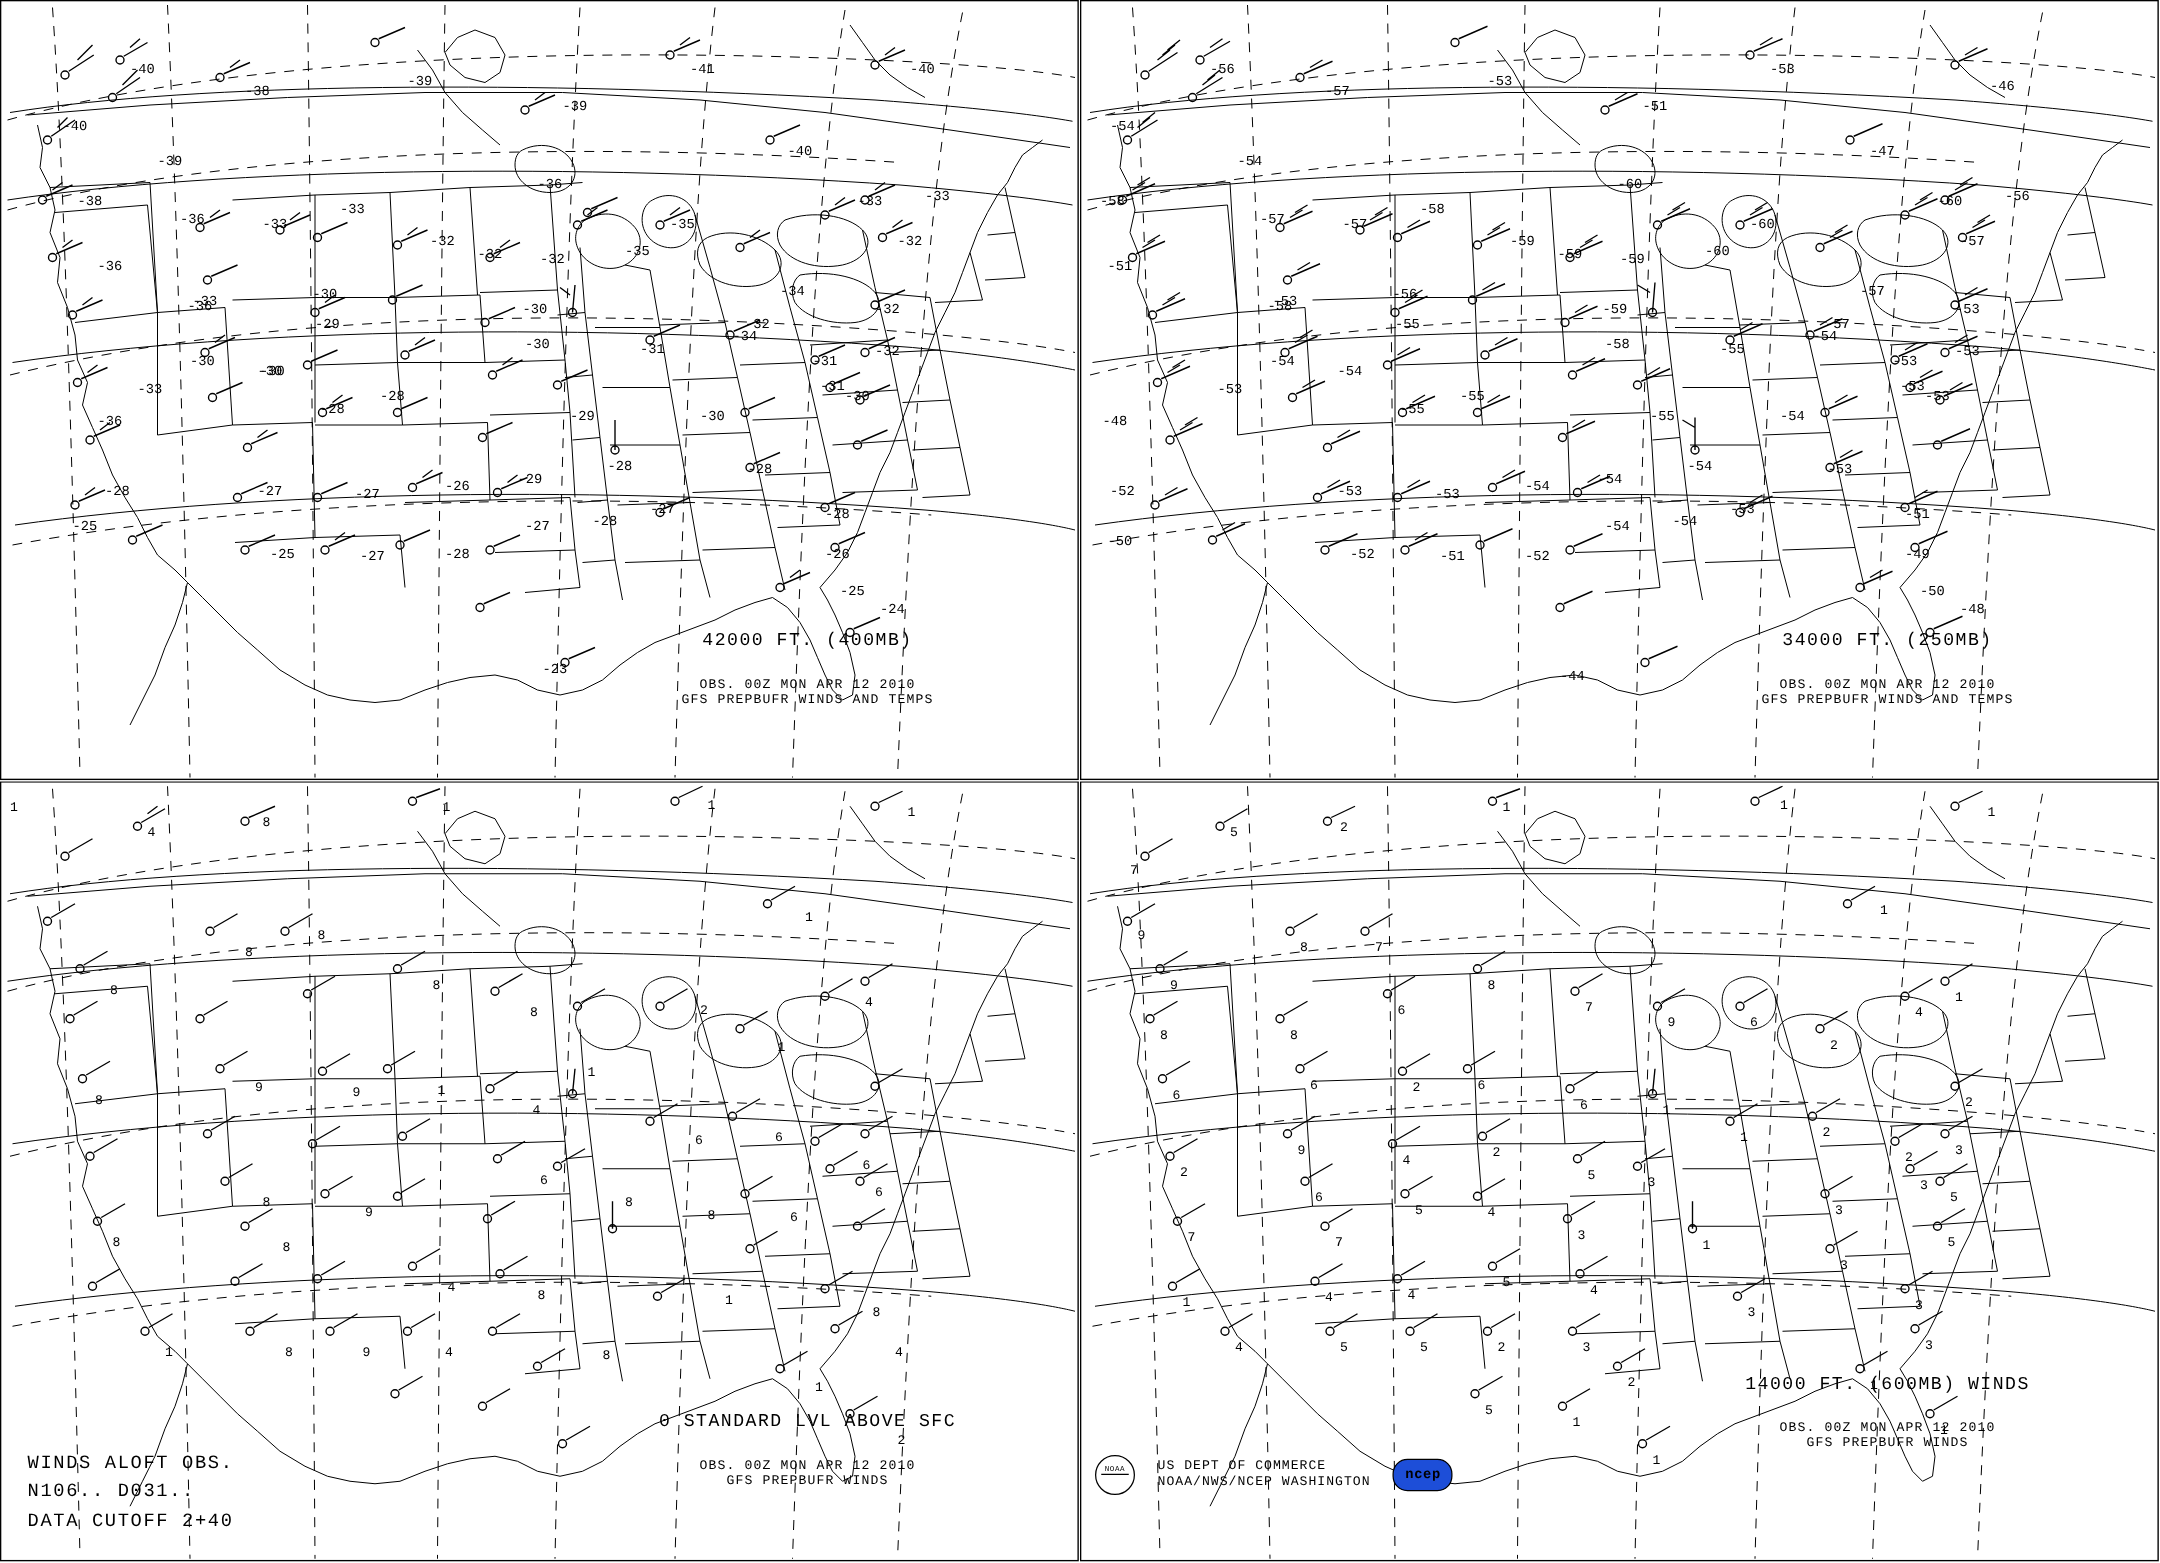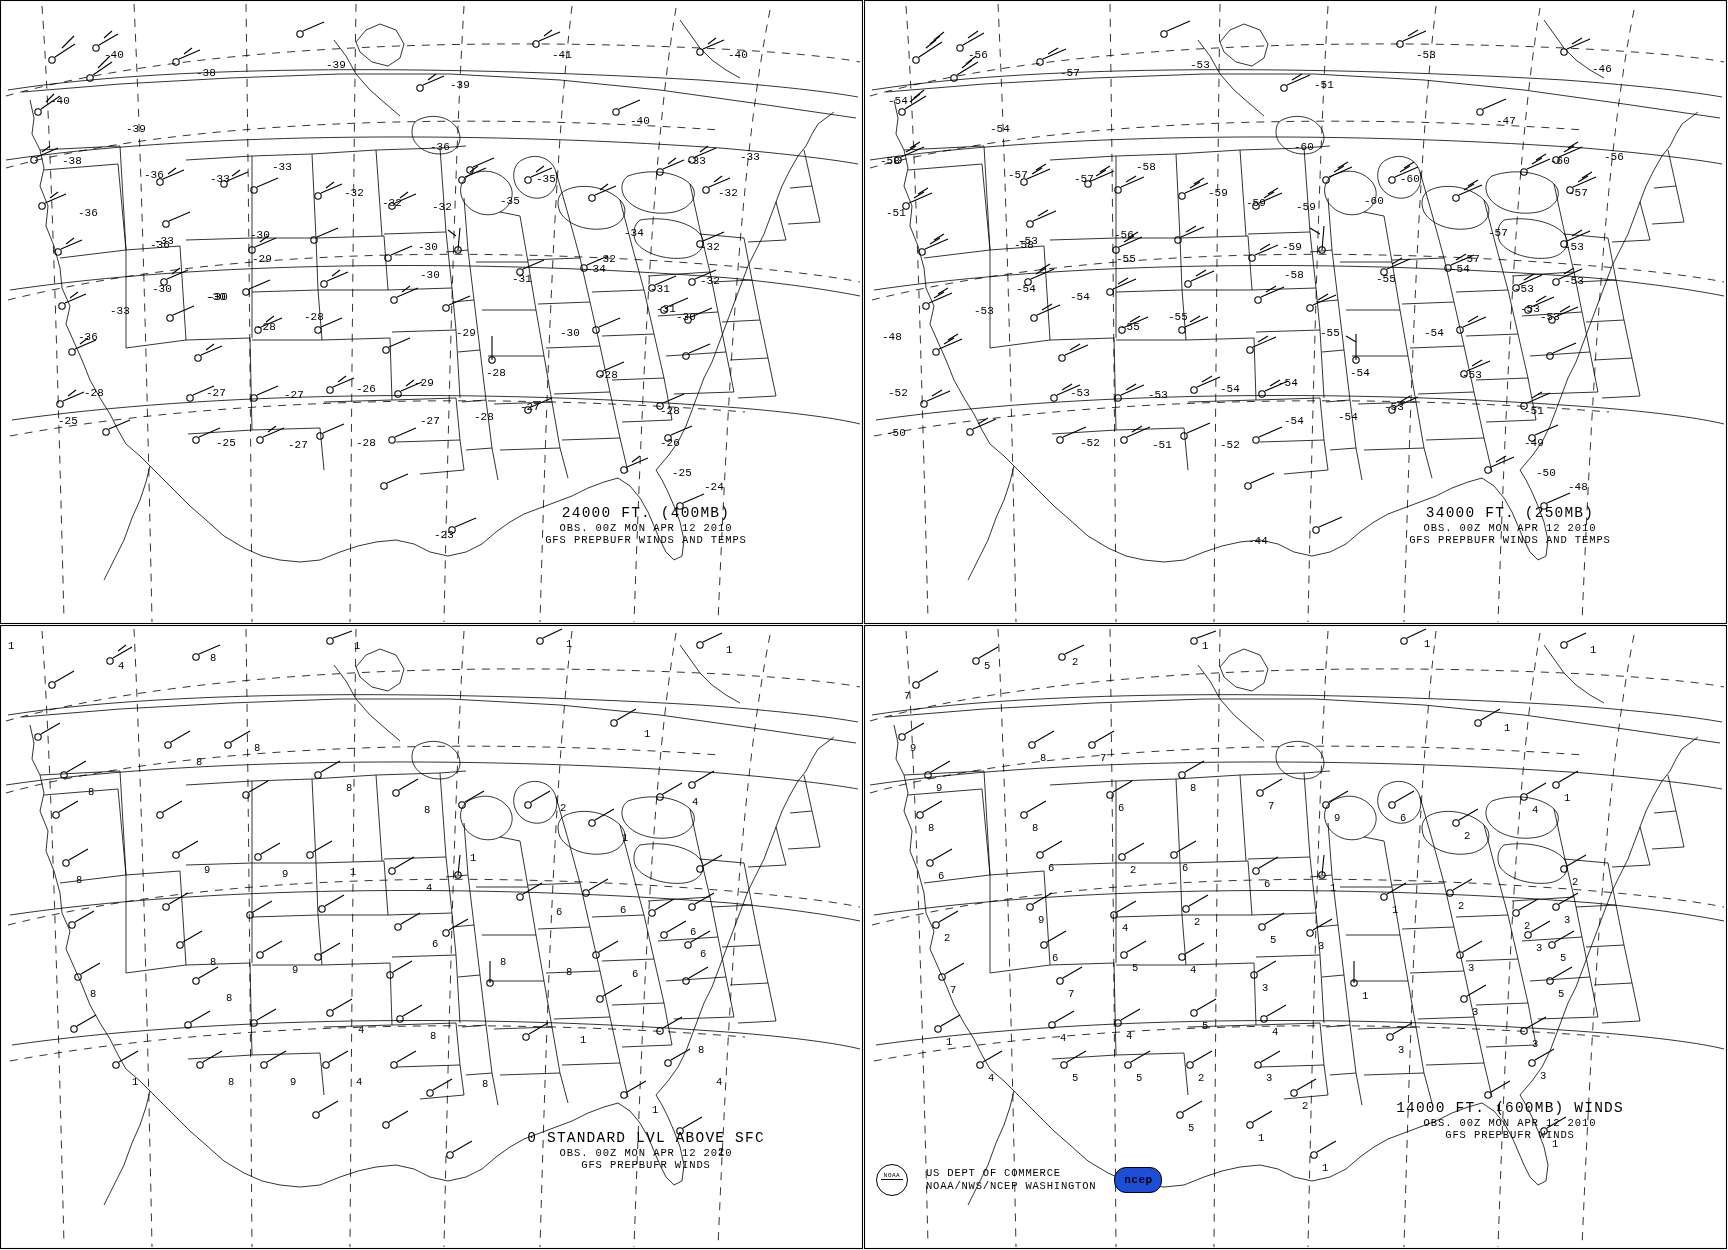--- a/index.html
+++ b/index.html
@@ -11,21 +11,21 @@
   .p-tr{left:864px;top:0}
   .p-bl{left:0;top:625px}
   .p-br{left:864px;top:625px}
 
   .mapsvg{position:absolute;left:0;top:0;width:864px;height:625px;}
 
   
   .titleblock{position:absolute;text-align:center;line-height:1.18;
      font-family:"Liberation Mono",monospace;color:#000;white-space:nowrap;}
   .tb-main{font-size:14.5px;letter-spacing:1.2px;}
-  .tb-sub{font-size:10.5px;letter-spacing:0.9px;}
+  .tb-sub{font-size:10.5px;letter-spacing:0.9px;margin-top:20px;}
   .tb-sub2{font-size:10.5px;letter-spacing:0.9px;}
 
   
   .obslegend{position:absolute;left:22px;top:534px;font-size:15px;line-height:1.55;
      letter-spacing:1.3px;font-family:"Liberation Mono",monospace;}
 
   
   .credit{position:absolute;left:12px;top:539px;display:flex;align-items:center;gap:18px;}
   .credit .txt{font-size:10.5px;line-height:1.25;letter-spacing:0.8px;text-align:left;}
   .seal{width:30px;height:30px;border:1.4px solid #000;border-radius:50%;
@@ -379,21 +379,21 @@
         <text x="728" y="58">-40</text>
           <text x="740" y="160">-33</text>
           <text x="686" y="164">-33</text>
         <text x="718" y="196">-32</text>
           <text x="700" y="250">-32</text>
           <text x="700" y="284">-32</text>
       </g>
     </svg>
 
     <div class="titleblock" style="left:436px;top:505px;width:420px;">
-      <div class="tb-main">24000 FT. (400MB)</div>
+      <div class="tb-main">42000 FT. (400MB)</div>
       <div class="tb-sub">OBS. 00Z MON APR 12 2010</div>
       <div class="tb-sub2">GFS PREPBUFR WINDS AND TEMPS</div>
     </div>
   </div>
 
   <div class="panel p-tr">
     <svg class="mapsvg" viewBox="0 0 864 625">
       <g fill="none" stroke="#000" stroke-width="0.8">
         <rect x="0.5" y="0.5" width="862" height="623" stroke-width="1.1"></rect>
         <path d="M8,90 C160,66 420,64 700,80 C780,86 830,92 858,97"></path>
@@ -1014,20 +1014,25 @@
           <text x="716" y="460">4</text>
         <text x="718" y="530">2</text>
           <text x="354" y="24">1</text>
           <text x="566" y="22">1</text>
         <text x="644" y="112">1</text>
           <text x="726" y="28">1</text>
           <text x="8" y="24">1</text>
       </g>
     </svg>
 
+    <div class="obslegend">
+      <div>WINDS ALOFT OBS.</div>
+      <div>N106.. D031..</div>
+      <div>DATA CUTOFF 2+40</div>
+    </div>
 
     <div class="titleblock" style="left:436px;top:505px;width:420px;">
       <div class="tb-main">0 STANDARD LVL ABOVE SFC</div>
       <div class="tb-sub">OBS. 00Z MON APR 12 2010</div>
       <div class="tb-sub2">GFS PREPBUFR WINDS</div>
     </div>
   </div>
 
   <div class="panel p-br">
     <svg class="mapsvg" viewBox="0 0 864 625">

